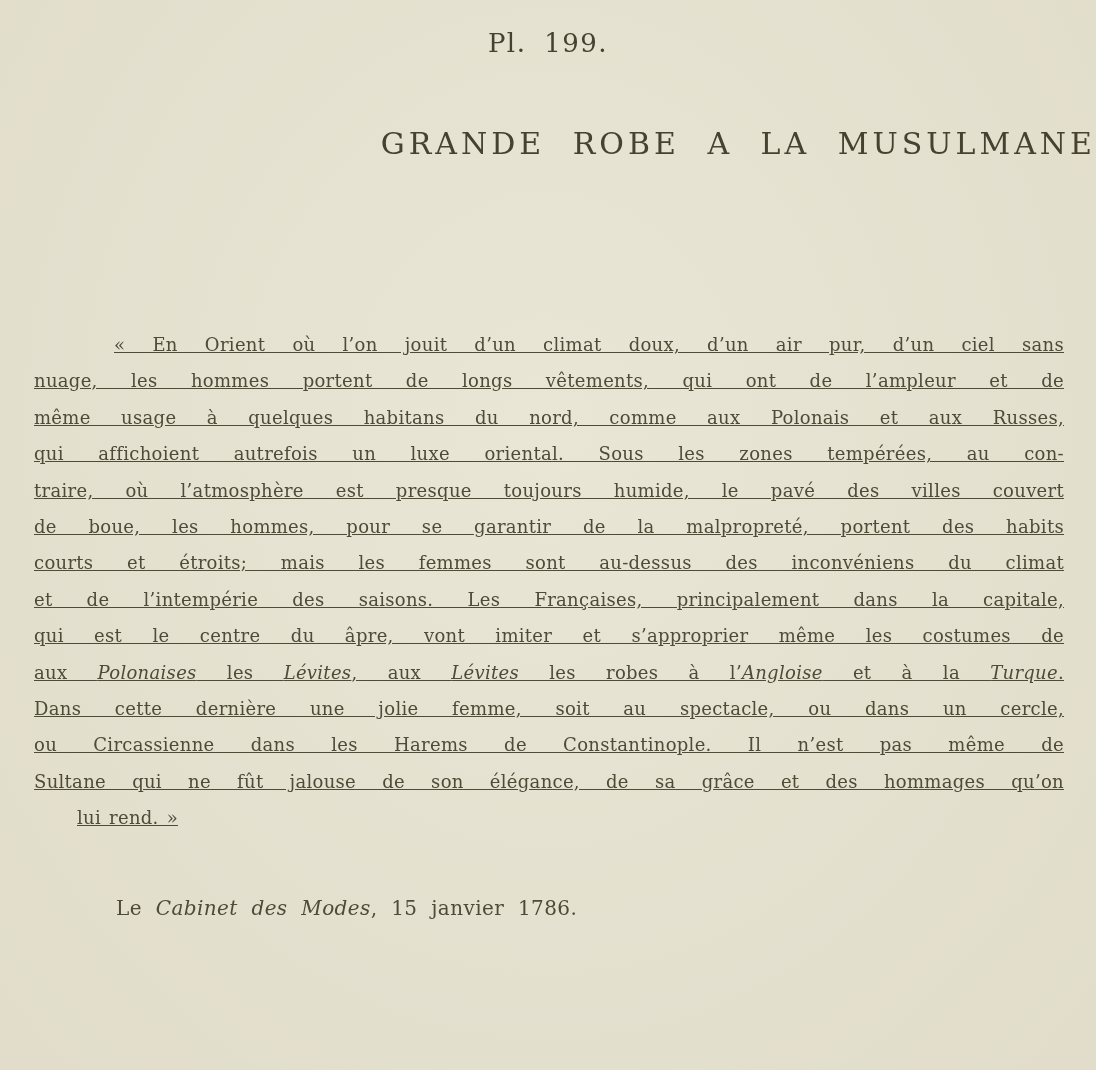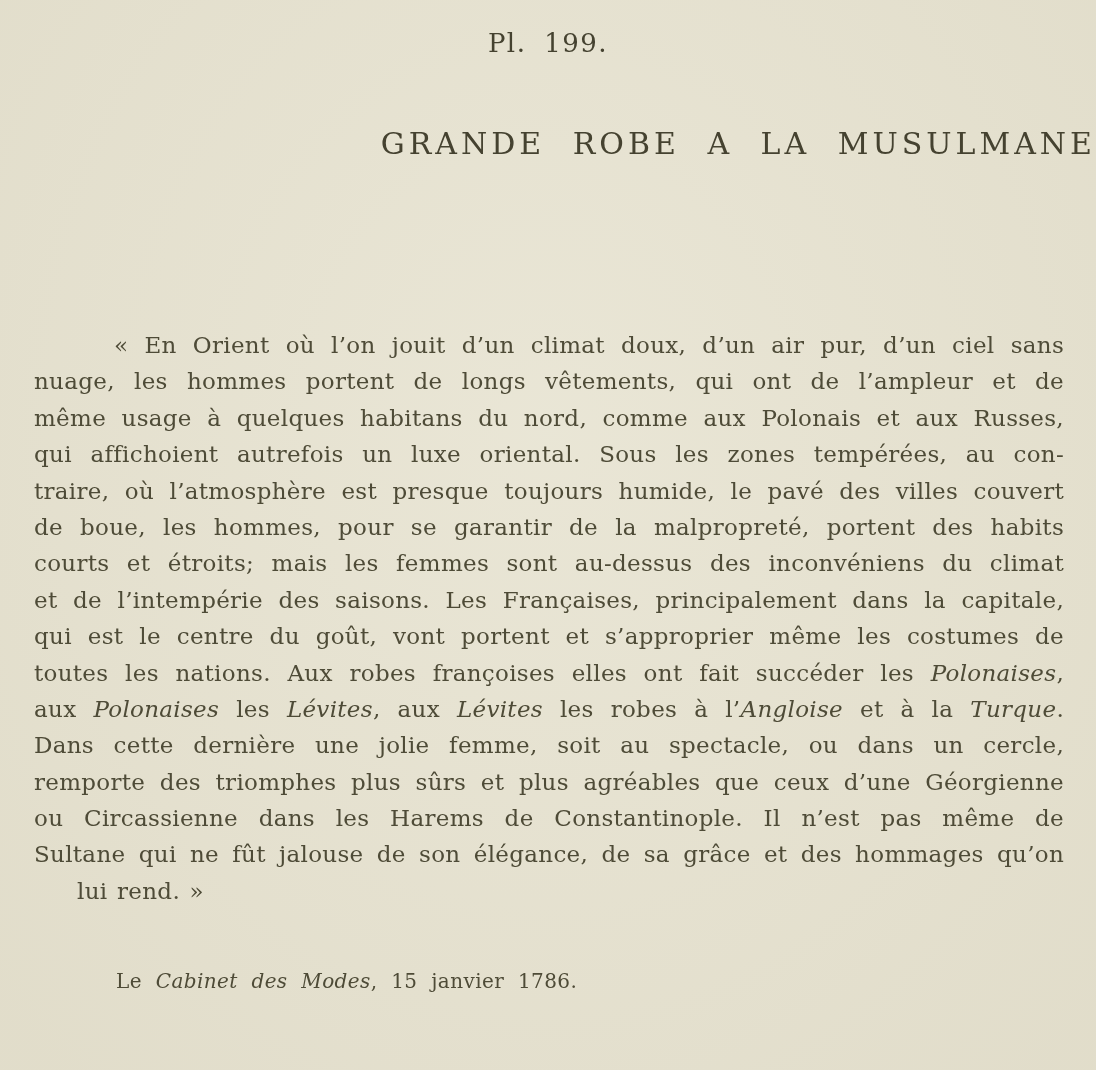--- a/index.html
+++ b/index.html
@@ -31,22 +31,23 @@
     margin-top: 68px;
     text-align: right;
     font-size: 30px;
     font-weight: normal;
     letter-spacing: 4px;
     word-spacing: 14px;
     color: var(--ink-dark);
   }
   .body-text {
     margin: 166px 32px 0 34px;
-    font-size: 23px;
+    font-size: 18px;
     color: var(--ink);
+    text-decoration: underline;
   }
   .line {
     height: 36.4px;
     line-height: 36.4px;
     text-align: justify;
     text-align-last: justify;
     word-spacing: 2px;
     letter-spacing: 0.3px;
     white-space: normal;
     overflow: hidden;
@@ -71,23 +72,21 @@
   <h1 class="title">GRANDE ROBE A LA MUSULMANE</h1>
   <div class="body-text" id="body-text">
       <div class="line first"><span>« En Orient où l’on jouit d’un climat doux, d’un air pur, d’un ciel sans</span></div>
       <div class="line"><span>nuage, les hommes portent de longs vêtements, qui ont de l’ampleur et de</span></div>
       <div class="line"><span>même usage à quelques habitans du nord, comme aux Polonais et aux Russes,</span></div>
       <div class="line"><span>qui affichoient autrefois un luxe oriental. Sous les zones tempérées, au con-</span></div>
       <div class="line"><span>traire, où l’atmosphère est presque toujours humide, le pavé des villes couvert</span></div>
       <div class="line"><span>de boue, les hommes, pour se garantir de la malpropreté, portent des habits</span></div>
       <div class="line"><span>courts et étroits; mais les femmes sont au-dessus des inconvéniens du climat</span></div>
       <div class="line"><span>et de l’intempérie des saisons. Les Françaises, principalement dans la capitale,</span></div>
-      <div class="line"><span>qui est le centre du goût, vont portent et s’approprier même les costumes de</span></div>
-      <div class="line"><span>toutes les nations. Aux robes françoises elles ont fait succéder les </span><i>Polonaises</i><span>,</span></div>
+      <div class="line"><span>qui est le centre du âpre, vont imiter et s’approprier même les costumes de</span></div>
       <div class="line"><span>aux </span><i>Polonaises</i><span> les </span><i>Lévites</i><span>, aux </span><i>Lévites</i><span> les robes à l’</span><i>Angloise</i><span> et à la </span><i>Turque</i><span>.</span></div>
       <div class="line"><span>Dans cette dernière une jolie femme, soit au spectacle, ou dans un cercle,</span></div>
-      <div class="line"><span>remporte des triomphes plus sûrs et plus agréables que ceux d’une Géorgienne</span></div>
       <div class="line"><span>ou Circassienne dans les Harems de Constantinople. Il n’est pas même de</span></div>
       <div class="line"><span>Sultane qui ne fût jalouse de son élégance, de sa grâce et des hommages qu’on</span></div>
       <div class="line last"><span>lui rend. »</span></div>
     </div>
   <div class="citation" id="citation"><span>Le </span><i>Cabinet des Modes</i><span>, 15 janvier 1786.</span></div>
 </div>
 
 </body></html>

